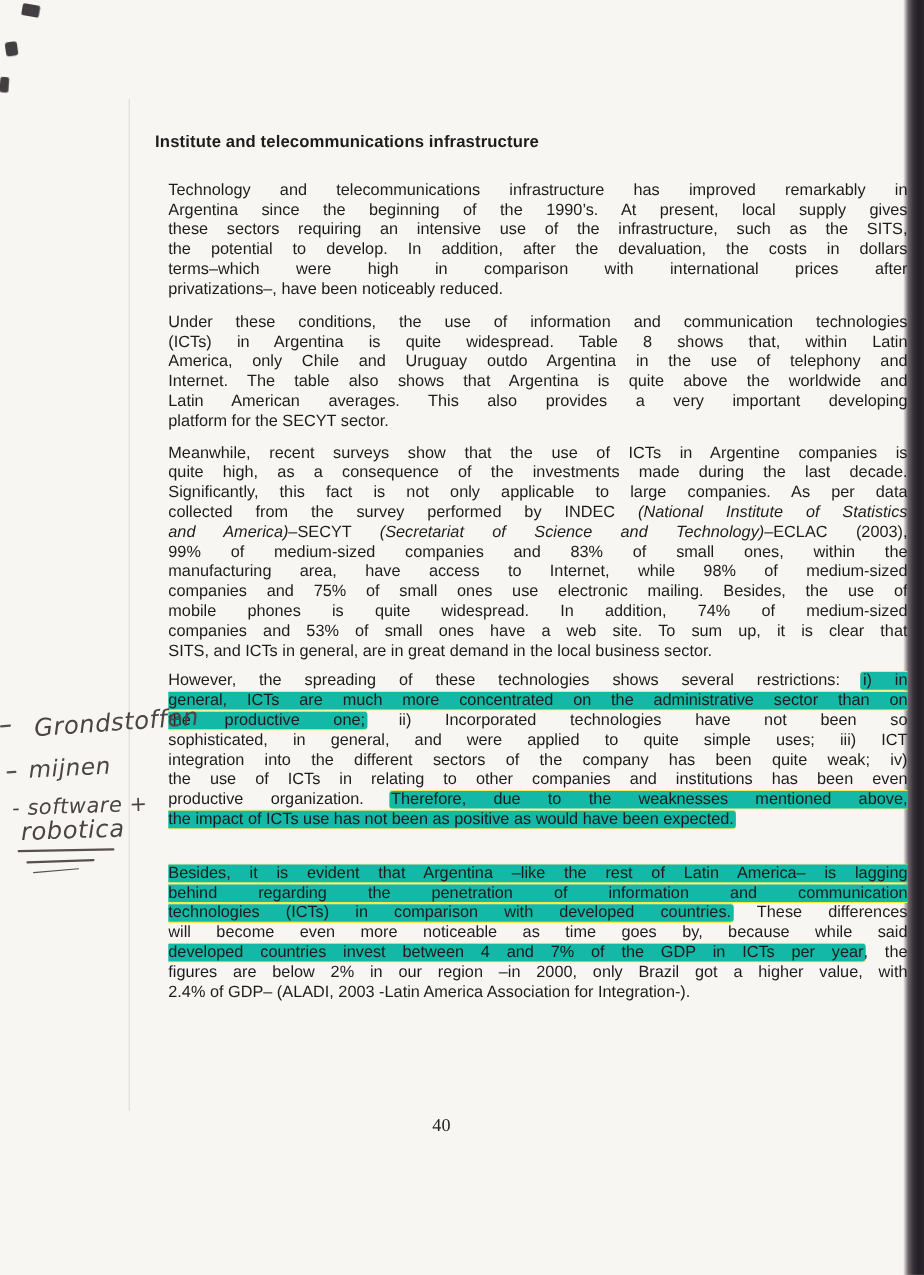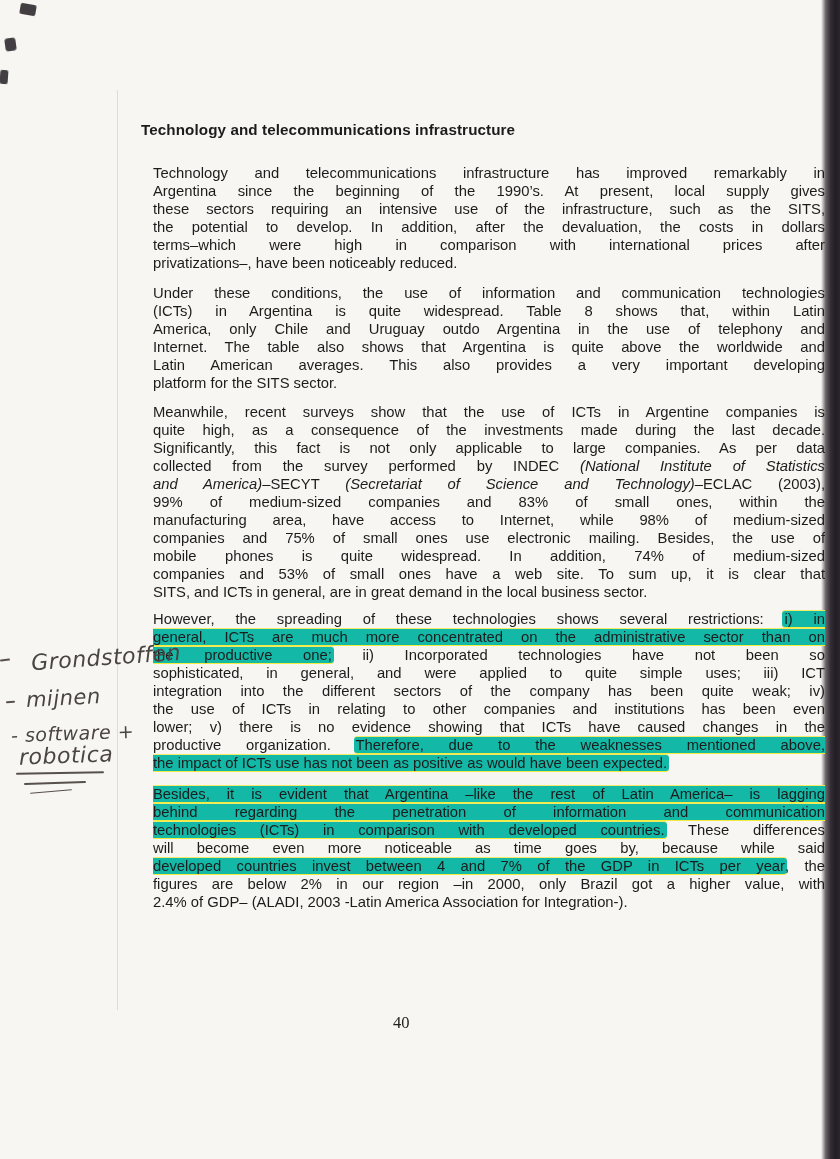--- a/index.html
+++ b/index.html
@@ -77,38 +77,38 @@
 </style>
 </head>
 <body>
 
 <div class="edge-shadow"></div>
 <div class="crease"></div>
 <div class="mark mark1"></div>
 <div class="mark mark2"></div>
 <div class="mark mark3"></div>
 
-<div class="heading">Technology and telecommunications infrastructure</div>
+<div class="heading">Institute and telecommunications infrastructure</div>
 
 <div class="column">
     <div class="para">
       <div class="line"><span>Technology and telecommunications infrastructure has improved remarkably in</span></div>
       <div class="line"><span>Argentina since the beginning of the 1990’s.  At present, local supply gives</span></div>
       <div class="line"><span>these sectors requiring an intensive use of the infrastructure, such as the SITS,</span></div>
       <div class="line"><span>the potential to develop. In addition, after the devaluation, the costs in dollars</span></div>
       <div class="line"><span>terms–which were high in comparison with international prices after</span></div>
       <div class="line last"><span>privatizations–, have been noticeably reduced.</span></div>
     </div>
     <div class="para">
       <div class="line"><span>Under these conditions, the use of information and communication technologies</span></div>
       <div class="line"><span>(ICTs) in Argentina is quite widespread.  Table 8 shows that, within Latin</span></div>
       <div class="line"><span>America, only Chile and Uruguay outdo Argentina in the use of telephony and</span></div>
       <div class="line"><span>Internet. The table also shows that Argentina is quite above the worldwide and</span></div>
       <div class="line"><span>Latin American averages. This also provides a very important developing</span></div>
-      <div class="line last"><span>platform for the SITS sector.</span></div>
+      <div class="line last"><span>platform for the SECYT sector.</span></div>
     </div>
     <div class="para">
       <div class="line"><span>Meanwhile, recent surveys show that the use of ICTs in Argentine companies is</span></div>
       <div class="line"><span>quite high, as a consequence of the investments made during the last decade.</span></div>
       <div class="line"><span>Significantly, this fact is not only applicable to large companies.  As per data</span></div>
       <div class="line"><span>collected from the survey performed by INDEC </span><span class="it">(National Institute of Statistics</span></div>
       <div class="line"><span class="it">and America)</span><span>–SECYT </span><span class="it">(Secretariat of Science and Technology)</span><span>–ECLAC (2003),</span></div>
       <div class="line"><span>99% of medium-sized companies and 83% of small ones, within the</span></div>
       <div class="line"><span>manufacturing area, have access to Internet, while 98% of medium-sized</span></div>
       <div class="line"><span>companies and 75% of small ones use electronic mailing.  Besides, the use of</span></div>
@@ -116,21 +116,20 @@
       <div class="line"><span>companies and 53% of small ones have a web site.  To sum up, it is clear that</span></div>
       <div class="line last"><span>SITS, and ICTs in general, are in great demand in the local business sector.</span></div>
     </div>
     <div class="para">
       <div class="line"><span>However, the spreading of these technologies shows several restrictions: </span><span class="hl">i) in</span></div>
       <div class="line"><span class="hl">general, ICTs are much more concentrated on the administrative sector than on</span></div>
       <div class="line"><span class="hl">the productive one;</span><span> ii) Incorporated technologies have not been so</span></div>
       <div class="line"><span>sophisticated, in general, and were applied to quite simple uses; iii) ICT</span></div>
       <div class="line"><span>integration into the different sectors of the company has been quite weak; iv)</span></div>
       <div class="line"><span>the use of ICTs in relating to other companies and institutions has been even</span></div>
-      <div class="line"><span>lower; v) there is no evidence showing that ICTs have caused changes in the</span></div>
       <div class="line"><span>productive organization.  </span><span class="hl">Therefore, due to the weaknesses mentioned above,</span></div>
       <div class="line last"><span class="hl">the impact of ICTs use has not been as positive as would have been expected.</span></div>
     </div>
     <div class="para">
       <div class="line"><span class="hl">Besides, it is evident that Argentina –like the rest of Latin America– is lagging</span></div>
       <div class="line"><span class="hl">behind regarding the penetration of information and communication</span></div>
       <div class="line"><span class="hl">technologies (ICTs) in comparison with developed countries.</span><span>  These differences</span></div>
       <div class="line"><span>will become even more noticeable as time goes by, because while said</span></div>
       <div class="line"><span class="hl">developed countries invest between 4 and 7% of the GDP in ICTs per year</span><span>, the</span></div>
       <div class="line"><span>figures are below 2% in our region –in 2000, only Brazil got a higher value, with</span></div>

